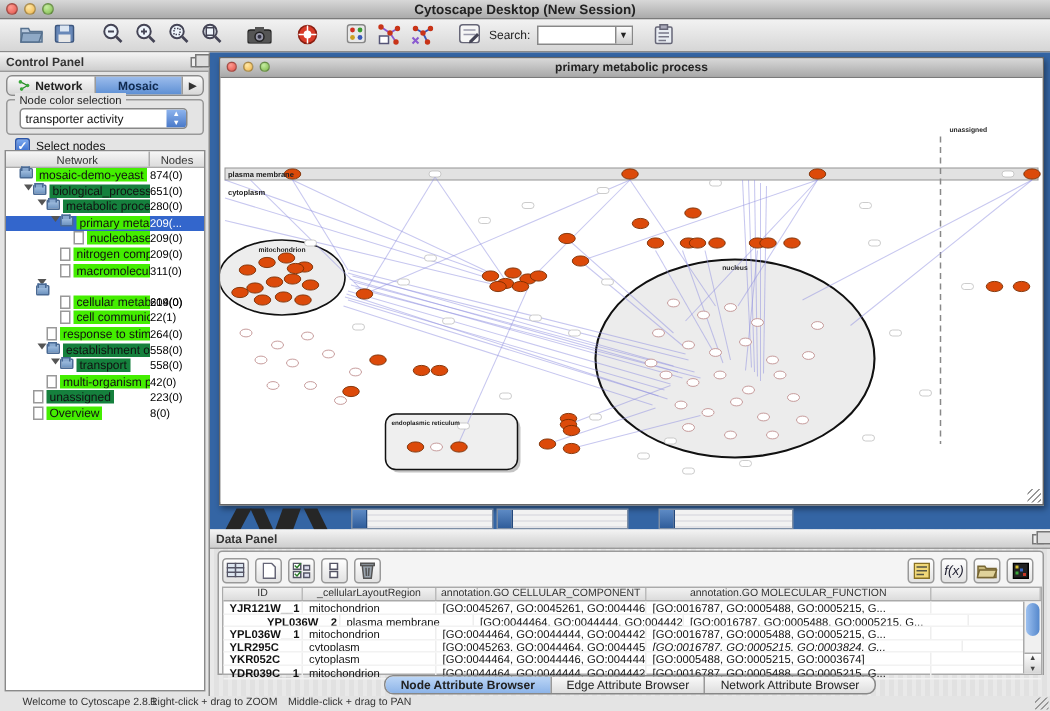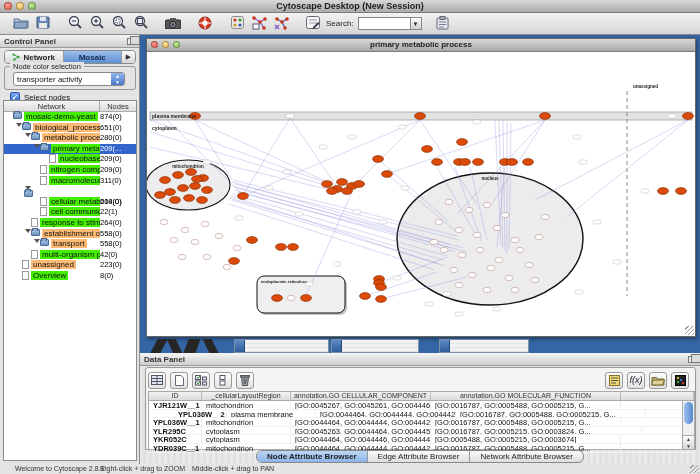--- a/index.html
+++ b/index.html
@@ -48,21 +48,21 @@
 .trow.sel{background:#3366cc}
 .trow.sel .cnt{color:#fff}
 .trow .arr{width:7px;flex:0 0 auto;display:flex;justify-content:center}
 .trow .arr i{border-left:3px solid transparent;border-right:3px solid transparent;border-top:4px solid #555}
 .trow .ico{flex:0 0 auto;margin-right:2px}
 .ico-folder{width:9px;height:7px;background:linear-gradient(#a8c4e4,#6e94c0);border:1px solid #4a6a94;border-radius:1px;position:relative}
 .ico-folder:before{content:"";position:absolute;left:0;top:-2px;width:4px;height:2px;background:#89a9cf;border:1px solid #4a6a94;border-bottom:none}
 .ico-page{width:7px;height:9px;background:#fff;border:1px solid #999}
 .trow .lab{padding:0 2px;overflow:hidden;text-overflow:clip;max-width:86px}
 .bg-green{background:#44ee00}
-.bg-red{background:#fdba74}
+.bg-red{background:#15803d}
 .trow .cnt{margin-left:auto;width:36px;flex:0 0 auto;font-size:7.5px;color:#000;overflow:hidden}
 
 #desktop{position:absolute;left:140px;top:35px;width:560px;height:318px;background:#3465a4}
 #net-window{position:absolute;left:6px;top:3px;width:550px;height:299px;background:#fff;border:1px solid #666;box-shadow:1px 2px 4px rgba(0,0,0,.4)}
 #net-title{position:absolute;left:0;top:0;width:100%;height:13px;background:linear-gradient(#d8d8d8,#a9a9a9);border-bottom:1px solid #7a7a7a}
 #net-title .title{position:absolute;left:0;right:0;top:1px;text-align:center;font-size:8px;font-weight:bold;color:#222}
 #net-canvas{position:absolute;left:0;top:13px}
 .grip{background:repeating-linear-gradient(135deg,transparent 0 2px,#999 2px 3px)}
 #net-grip{position:absolute;right:1px;bottom:1px;width:9px;height:9px}
 
@@ -670,21 +670,21 @@
           <div class="drow">
             <div class="c0" style="width: 53px;">YPL036W__1</div>
             <div style="width: 89px;">mitochondrion</div>
             <div style="width: 140px;">[GO:0044464, GO:0044444, GO:0044425, G...</div>
             <div style="width: 190px;">[GO:0016787, GO:0005488, GO:0005215, G...</div>
           </div>
           <div class="drow">
             <div class="c0" style="width: 53px;">YLR295C</div>
             <div style="width: 89px;">cytoplasm</div>
             <div style="width: 140px;">[GO:0045263, GO:0044464, GO:0044455, G...</div>
-            <div style="width: 211px;">[GO:0016787, GO:0005215, GO:0003824, G...</div>
+            <div style="width: 211px; font-style: italic;">[GO:0016787, GO:0005215, GO:0003824, G...</div>
           </div>
           <div class="drow">
             <div class="c0" style="width: 53px;">YKR052C</div>
             <div style="width: 89px;">cytoplasm</div>
             <div style="width: 140px;">[GO:0044464, GO:0044446, GO:0044444, G...</div>
             <div style="width: 190px;">[GO:0005488, GO:0005215, GO:0003674]</div>
           </div>
           <div class="drow">
             <div class="c0" style="width: 53px;">YDR039C__1</div>
             <div style="width: 89px;">mitochondrion</div>

